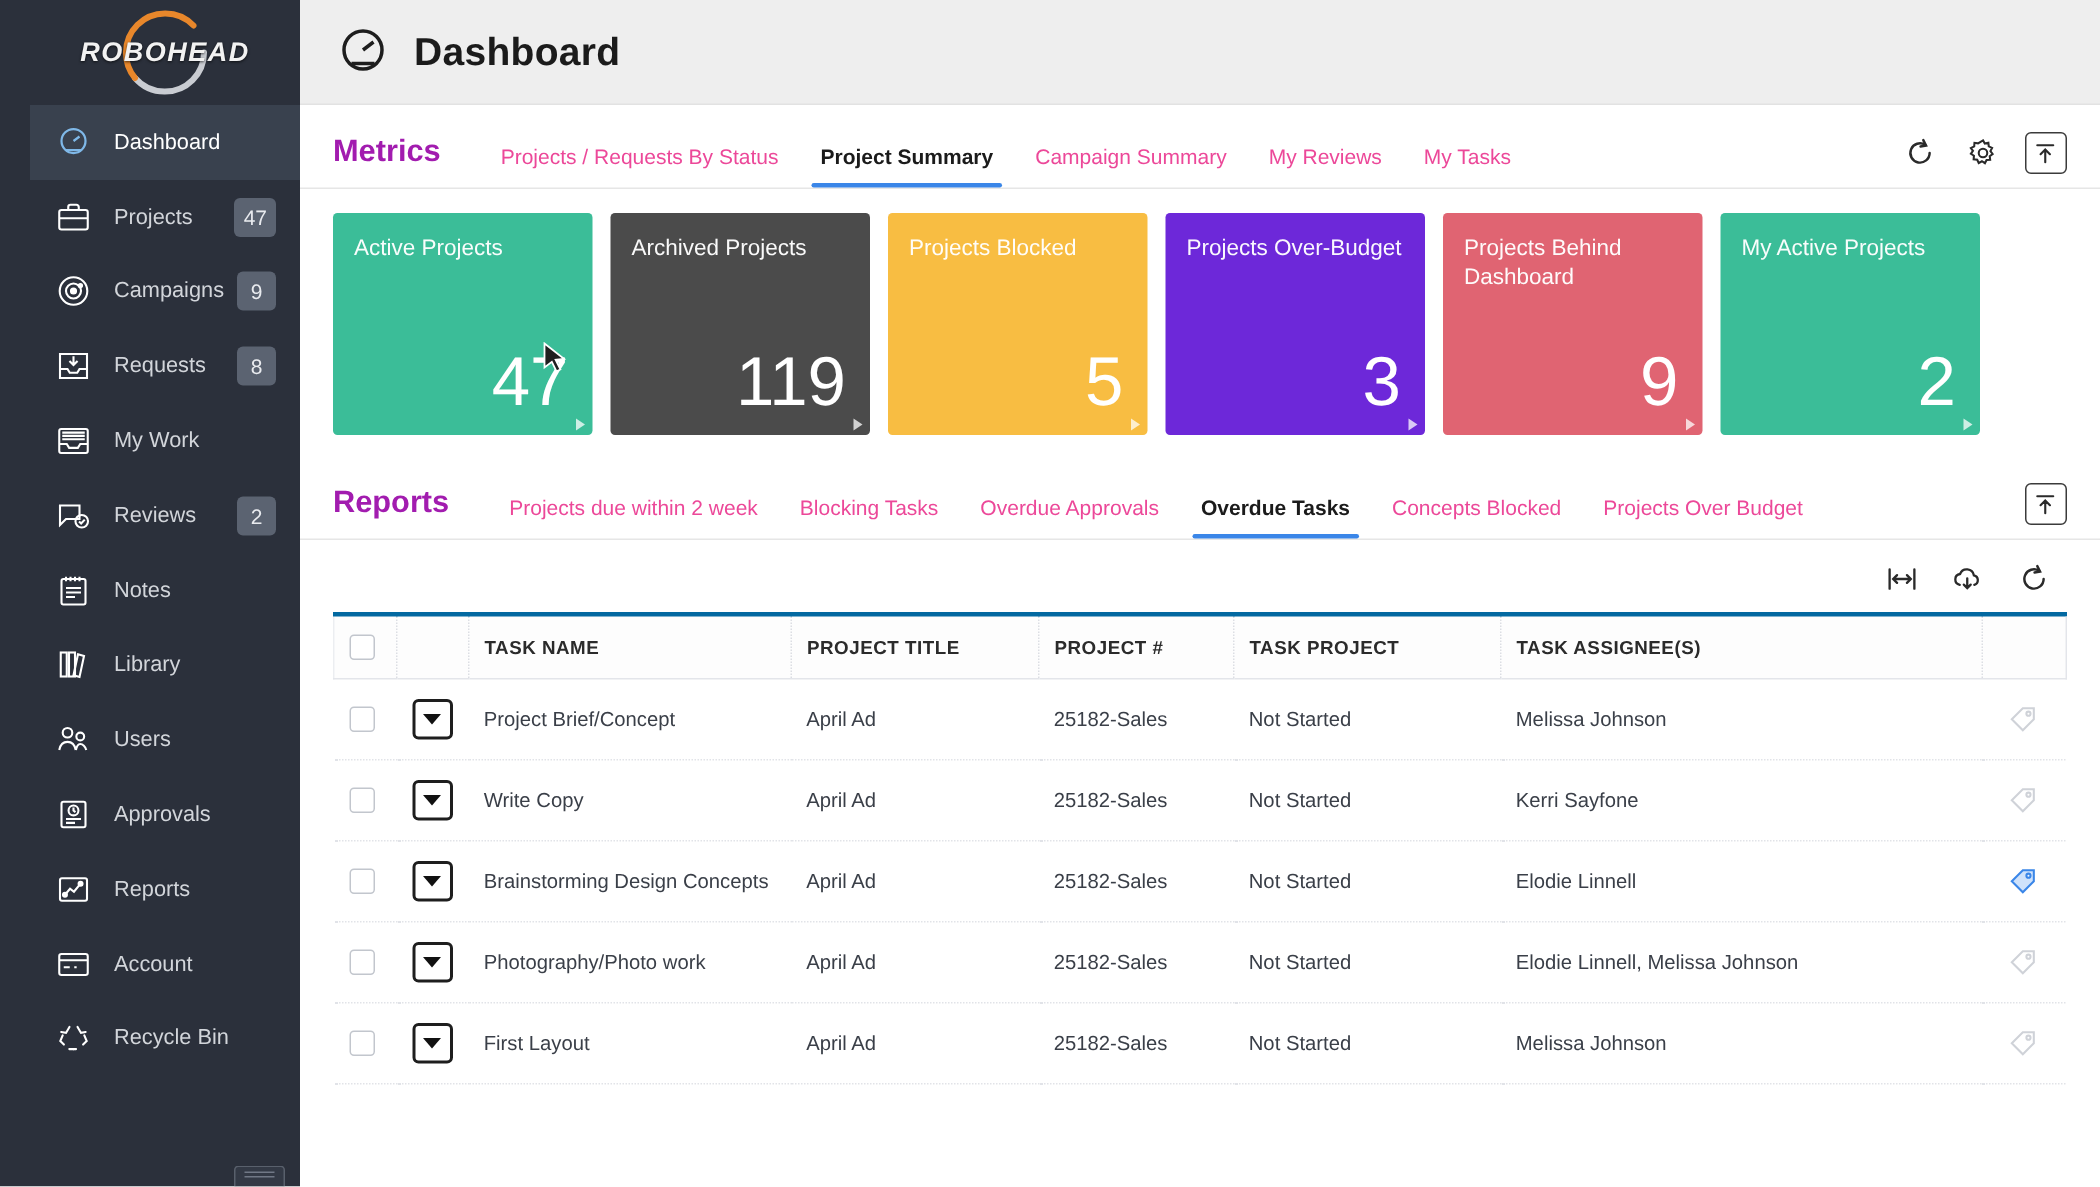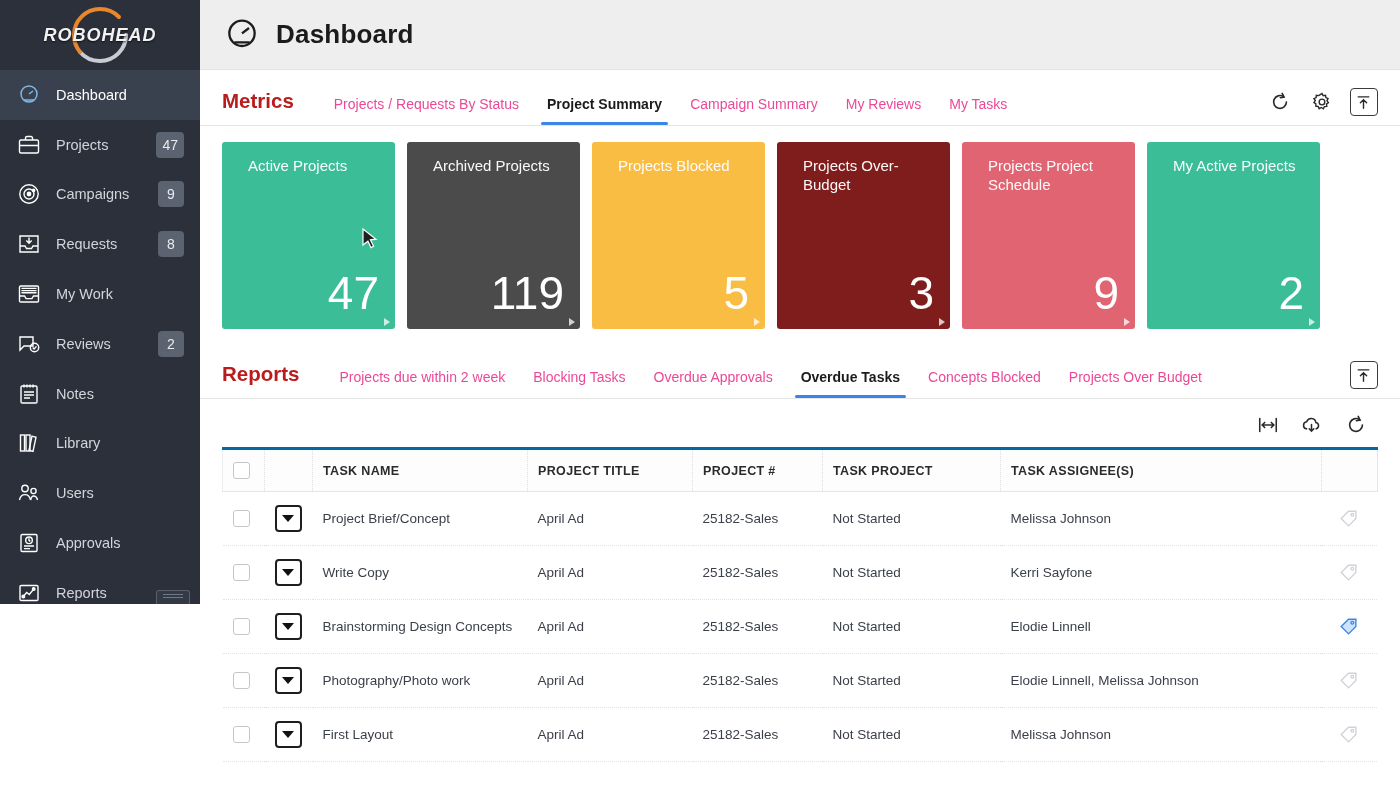--- a/index.html
+++ b/index.html
@@ -5,25 +5,26 @@
   * { box-sizing: border-box; margin: 0; padding: 0; }
   html, body {
     width: 1400px; height: 791px;
     font-family: "Liberation Sans", sans-serif;
     background: #ffffff; overflow: hidden;
   }
   .app { display: flex; width: 1400px; height: 791px; position: relative; }
 
   
   .sidebar {
-    width: 200px; height: 604px;
+    width: 200px; height: 791px;
     background: #2b303b;
     flex: 0 0 200px;
     position: relative;
     overflow: hidden;
+    padding-left: 20px;
   }
   .logo-wrap {
     height: 70px;
     display: flex; align-items: center; justify-content: center;
     position: relative;
   }
   .logo { position: relative; width: 140px; height: 58px; }
   .logo svg { position: absolute; left: 0; top: 0; }
   .logo-text {
     position: absolute; left: 50%; top: 50%;
@@ -79,21 +80,21 @@
   .topbar .tb-ico { width: 40px; height: 40px; margin-right: 14px; color: #1d1d1d; }
   .topbar h1 { font-size: 26px; font-weight: bold; color: #1b1b1b; letter-spacing: .2px; }
 
   .section-head {
     display: flex; align-items: flex-end;
     padding: 0 22px 0 22px; height: 56px;
     border-bottom: 1px solid #e6e6e6;
     position: relative;
   }
   .section-title {
-    font-size: 20.5px; font-weight: bold; color: #b91c1c;
+    font-size: 20.5px; font-weight: bold; color: #a21caf;
     padding-bottom: 12px; margin-right: 26px; white-space: nowrap;
   }
   .tabs { display: flex; align-items: flex-end; flex: 1 1 auto; height: 100%; }
   .tab {
     font-size: 14px; color: #ec4899; padding: 0 14px 13px 14px;
     cursor: pointer; white-space: nowrap; position: relative;
   }
   .tab.active { color: #1b1b1b; font-weight: bold; }
   .tab.active::after {
     content:""; position: absolute; left: 8px; right: 8px; bottom: 0;
@@ -105,22 +106,22 @@
     color: #2a2a2a; cursor: pointer;
   }
   .ico-box {
     width: 28px; height: 28px; border: 1.6px solid #3b3b3b; border-radius: 4px;
     display: flex; align-items: center; justify-content: center; cursor: pointer; color: #2a2a2a;
   }
 
   
   .tiles { display: flex; gap: 12px; padding: 16px 22px 0 22px; }
   .tile {
-    width: 173px; height: 187px; border-radius: 3px;
-    position: relative; padding: 14px 14px 0 26px; cursor: pointer;
+    width: 173px; height: 148px; border-radius: 3px;
+    position: relative; padding: 14px 14px 0 14px; cursor: pointer;
     color: #ffffff; overflow: hidden;
   }
   .tile .t-label { font-size: 15px; line-height: 19px; opacity: .97; }
   .tile .t-val {
     position: absolute; right: 16px; bottom: 14px;
     font-size: 46px; line-height: 44px; font-weight: 300;
   }
   .tile .t-arrow {
     position: absolute; right: 5px; bottom: 3px;
     width: 0; height: 0;
@@ -394,27 +395,27 @@
       <div class="tile" id="tile1" style="background: rgb(75, 75, 75);">
         <div class="t-label">Archived Projects</div>
         <div class="t-val">119</div>
         <span class="t-arrow"></span>
       </div>
       <div class="tile" id="tile2" style="background: rgb(248, 189, 66);">
         <div class="t-label">Projects Blocked</div>
         <div class="t-val">5</div>
         <span class="t-arrow"></span>
       </div>
-      <div class="tile" id="tile3" style="background: #7f1d1d;">
+      <div class="tile" id="tile3" style="background: #6d28d9;">
         <div class="t-label">Projects Over-Budget</div>
         <div class="t-val">3</div>
         <span class="t-arrow"></span>
       </div>
       <div class="tile" id="tile4" style="background: rgb(224, 100, 114);">
-        <div class="t-label">Projects Project Schedule</div>
+        <div class="t-label">Projects Behind Dashboard</div>
         <div class="t-val">9</div>
         <span class="t-arrow"></span>
       </div>
       <div class="tile" id="tile5" style="background: rgb(59, 189, 152);">
         <div class="t-label">My Active Projects</div>
         <div class="t-val">2</div>
         <span class="t-arrow"></span>
       </div>
     </div>
 

